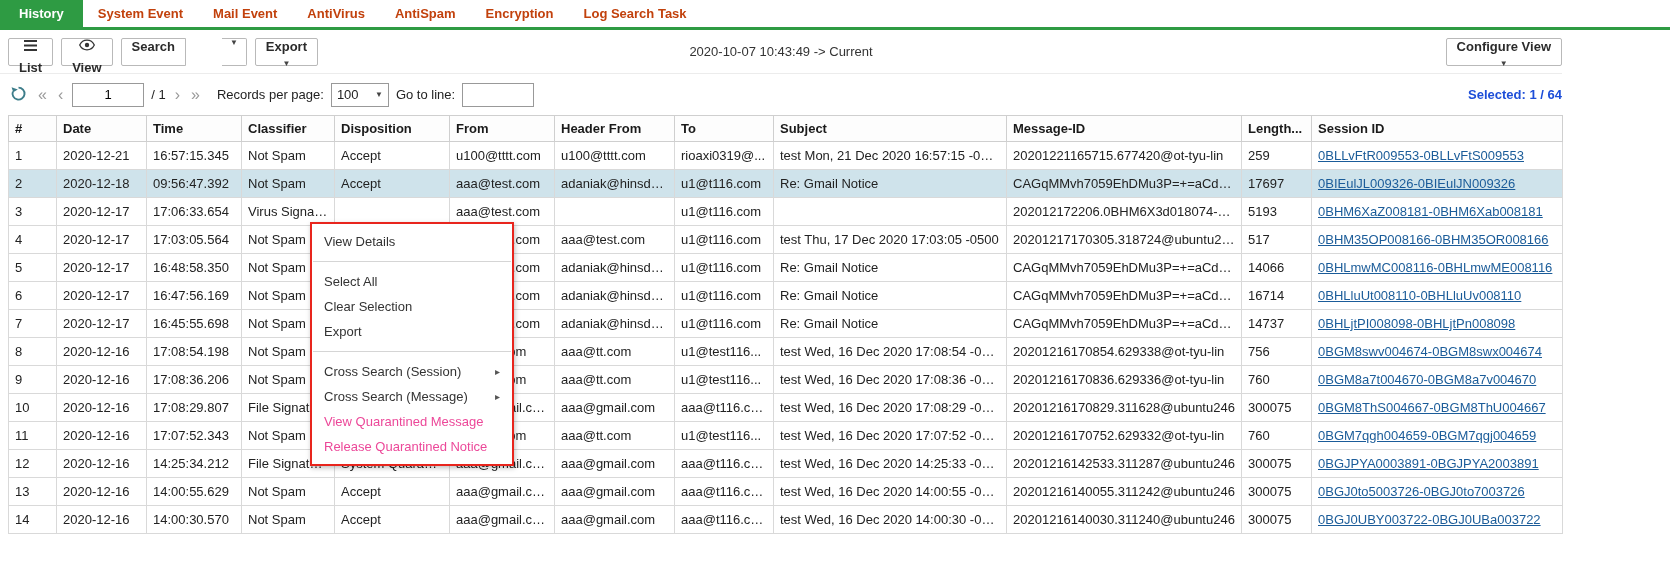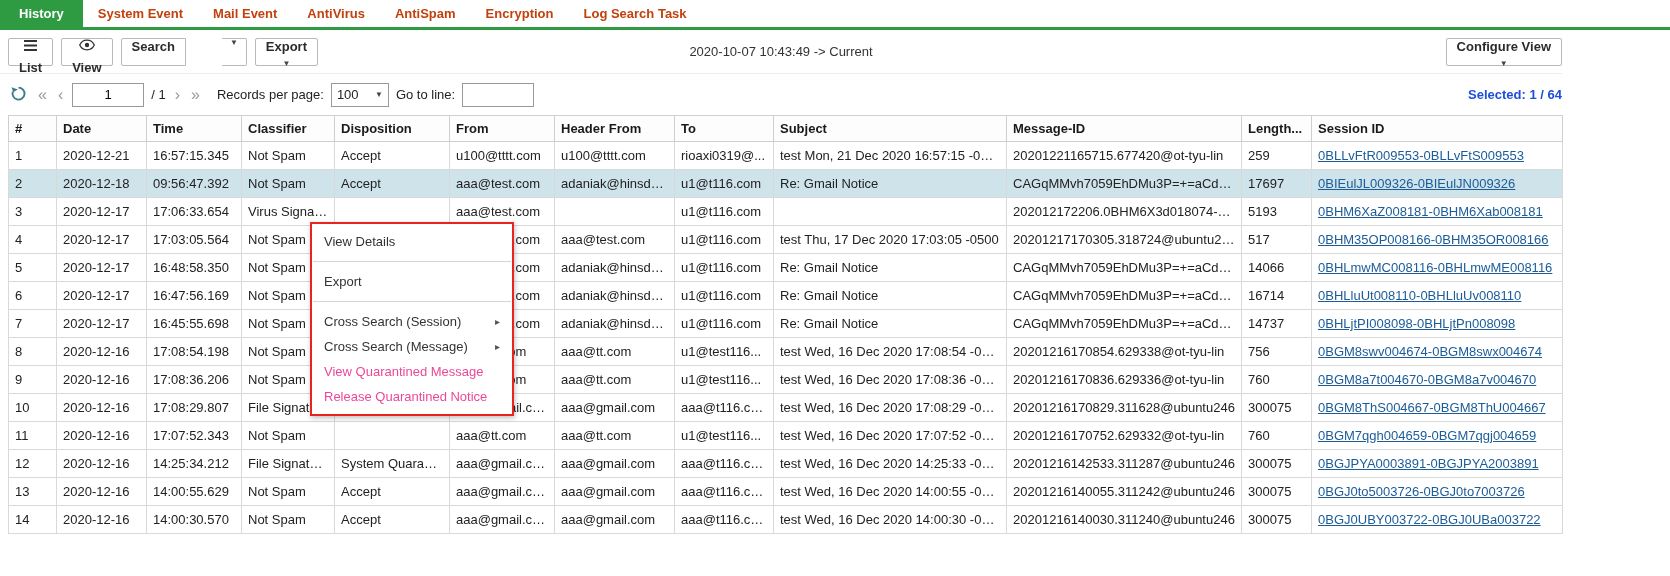--- a/index.html
+++ b/index.html
@@ -369,20 +369,26 @@
           </tr>
         </tbody>
     </table>
 
     <div class="context-menu" id="ctxmenu">
         <div class="menu-item">
           <span>View Details</span>
         </div>
         <div class="menu-sep"></div>
         <div class="menu-item">
+          <span>Select All</span>
+        </div>
+        <div class="menu-item">
+          <span>Clear Selection</span>
+        </div>
+        <div class="menu-item">
           <span>Export</span>
         </div>
         <div class="menu-sep"></div>
         <div class="menu-item">
           <span>Cross Search (Session)</span>
           <span class="submenu-arrow">▸</span>
         </div>
         <div class="menu-item">
           <span>Cross Search (Message)</span>
           <span class="submenu-arrow">▸</span>

